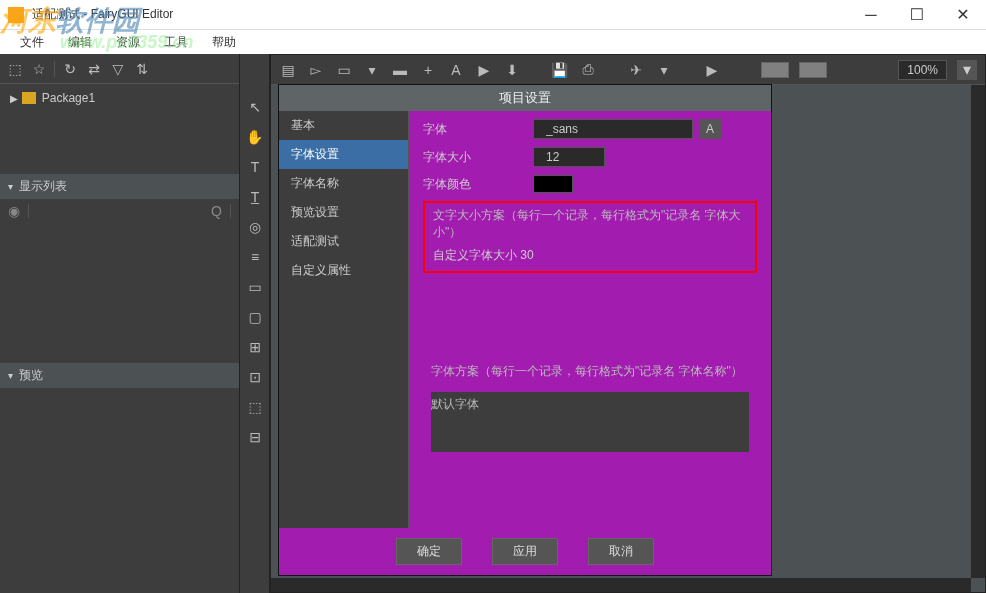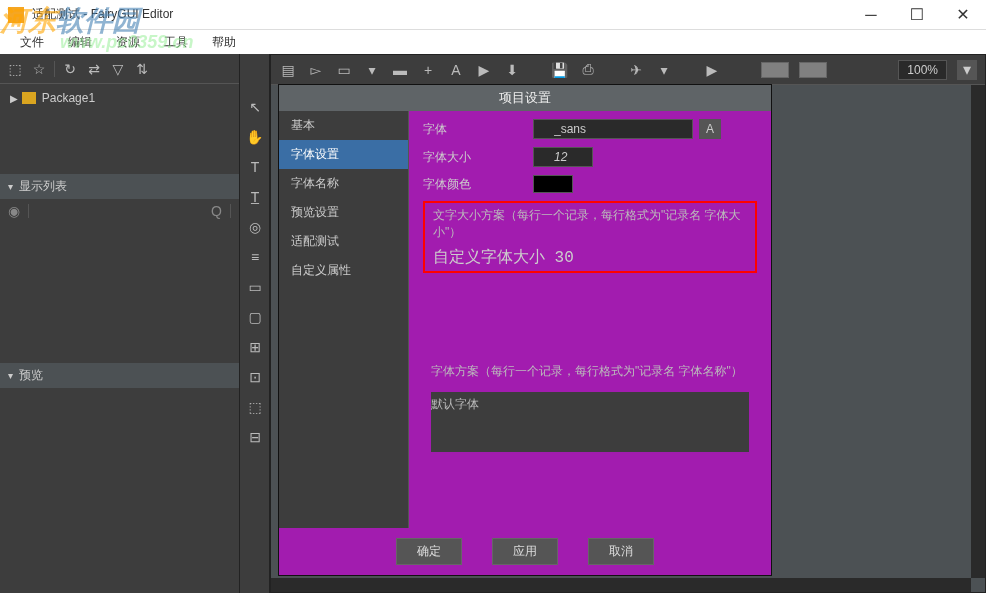--- a/index.html
+++ b/index.html
@@ -50,28 +50,28 @@
     
     .dialog { position: absolute; top: 84px; left: 278px; width: 494px; height: 492px; background: #a21caf; border: 1px solid #111; z-index: 50; display: flex; flex-direction: column; }
     .dialog-title { background: #5f6467; color: #eee; font-size: 13px; text-align: center; padding: 4px; }
     .dialog-body { flex: 1; display: flex; }
     .dialog-sidebar { width: 130px; background: #3d3d3d; border-right: 1px solid #555; }
     .dialog-sidebar-item { color: #ccc; font-size: 12px; padding: 6px 12px; cursor: pointer; }
     .dialog-sidebar-item.active { background: #3a6ea5; color: #fff; }
     .dialog-content { flex: 1; padding: 8px 14px; }
     .form-row { display: flex; align-items: center; margin-bottom: 8px; }
     .form-label { color: #ccc; font-size: 12px; width: 110px; }
-    .form-input { background: #2a2a2a; border: 1px solid #555; color: #ccc; font-size: 12px; padding: 2px 20px; width: 160px; height: 20px; }
-    .form-input.small { width: 60px; font-style: italic; }
+    .form-input { background: #2a2a2a; border: 1px solid #555; color: #ccc; font-size: 12px; padding: 2px 12px; width: 160px; height: 20px; }
+    .form-input.small { width: 72px; }
     .color-box { width: 40px; height: 18px; background: #000; border: 1px solid #555; }
     .font-btn { width: 22px; height: 20px; background: #555; color: #ccc; display: flex; align-items: center; justify-content: center; font-size: 12px; margin-left: 6px; cursor: pointer; }
     
     .highlight-box { border: 2px solid #ff0000; padding: 4px 8px; margin: 8px 0; }
     .section-label { color: #bbb; font-size: 12px; margin-bottom: 6px; }
-    .section-textarea { background: transparent; border: none; color: #ccc; font-size: 16px; width: 100%; height: 20px; display: block; font-family: Liberation Mono, monospace; }
+    .section-textarea { background: transparent; border: none; color: #ccc; font-size: 12px; width: 100%; height: 20px; display: block; }
     .plain-section { padding: 4px 8px; margin: 8px 0; }
     .plain-textarea { background: #3d3d3d; border: none; color: #bbb; font-size: 12px; width: 100%; height: 60px; padding: 4px 0; font-family: Liberation Mono, monospace; }
     .font-section-label { color: #bbb; font-size: 12px; margin: 90px 8px 6px 8px; }
     
     .dialog-footer { display: flex; justify-content: center; gap: 30px; padding: 10px; }
     .dialog-btn { background: #555; color: #ddd; border: 1px solid #666; font-size: 12px; padding: 4px 20px; cursor: pointer; }
     
     .scrollbar-h { position: absolute; bottom: 0; left: 0; right: 14px; height: 14px; background: #2a2a2a; }
     .scrollbar-v { position: absolute; right: 0; top: 30px; bottom: 14px; width: 14px; background: #2a2a2a; }
   </style>

